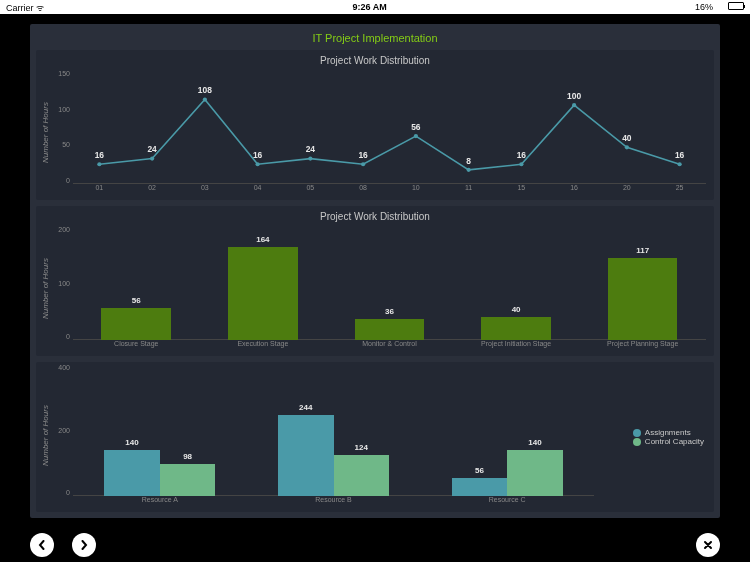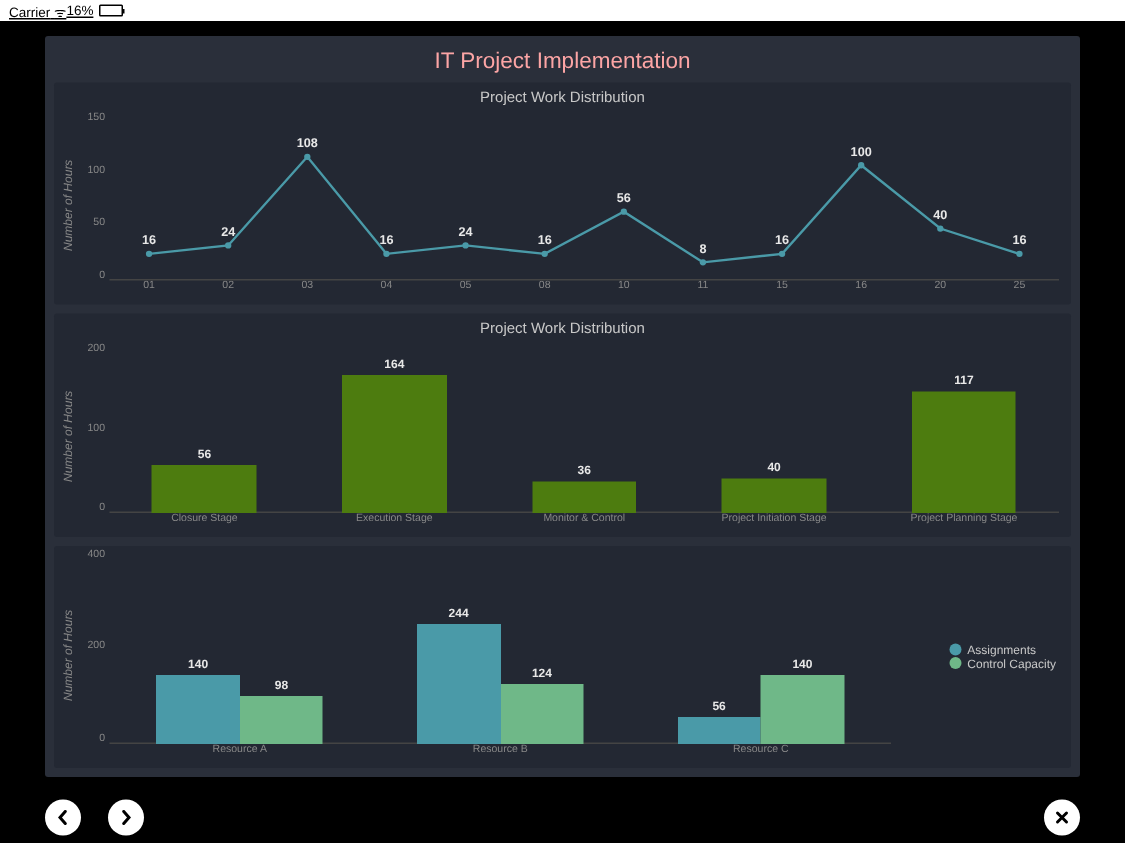--- a/index.html
+++ b/index.html
@@ -1,26 +1,26 @@
 <!DOCTYPE html>
 <html><head>
 <meta charset="utf-8">
 <style>
   * { margin: 0; padding: 0; box-sizing: border-box; }
   html, body { width: 750px; height: 562px; background: #000; font-family: -apple-system, Helvetica, Arial, sans-serif; overflow: hidden; }
-  .status-bar { height: 14px; background: #fff; color: #000; font-size: 9px; display: flex; align-items: center; padding: 0 6px; text-decoration: underline; }
+  .status-bar { height: 14px; background: #fff; color: #000; font-size: 9px; display: flex; align-items: center; padding: 0 6px; }
   .status-left { flex: 0 0 auto; }
   .status-center { flex: 1; text-align: center; font-weight: 600; }
-  .status-right { flex: 0 0 auto; display: flex; align-items: center; gap: 4px; }
+  .status-right { flex: 0 0 auto; display: flex; align-items: flex-start; gap: 15px; }
   .battery-icon { width: 16px; height: 8px; border: 1px solid #000; border-radius: 1px; position: relative; }
   .battery-icon::after { content: ''; position: absolute; right: -2px; top: 2px; width: 1px; height: 3px; background: #000; }
   .battery-fill { height: 100%; width: 16%; background: #000; }
   .content-area { height: 514px; background: #000; padding: 10px 30px; }
   .dashboard { width: 100%; height: 100%; background: #2a2f3a; border-radius: 2px; display: flex; flex-direction: column; }
-  .dash-title { text-align: center; color: #fca5a5; font-size: 15px; font-weight: 400; padding: 8px 0 6px; }
+  .dash-title { text-align: center; color: #84cc16; font-size: 11px; font-weight: 400; padding: 8px 0 6px; }
   .panels { flex: 1; display: flex; flex-direction: column; gap: 6px; padding: 0 6px 6px; }
   .panel { background: #232833; border-radius: 2px; flex: 1; display: flex; flex-direction: column; position: relative; }
   .panel-title { text-align: center; color: #c8c8c8; font-size: 10px; padding: 5px 0 2px; }
   .chart-body { flex: 1; display: flex; padding: 2px 8px 4px 4px; }
   .y-axis-label { writing-mode: vertical-rl; transform: rotate(180deg); color: #888; font-style: italic; font-size: 8px; text-align: center; padding: 0 1px; }
   .y-ticks { display: flex; flex-direction: column; justify-content: space-between; color: #888; font-size: 7px; text-align: right; padding: 0 3px 12px 0; width: 22px; }
   .plot { flex: 1; position: relative; }
   .plot-grid { position: absolute; inset: 0 0 12px 0; border-bottom: 1px solid #444; }
   .xcats { position: absolute; bottom: 0; left: 0; right: 0; height: 12px; display: flex; }
   .xcat { flex: 1; text-align: center; color: #888; font-size: 7px; white-space: nowrap; overflow: hidden; }
@@ -50,20 +50,21 @@
   .bottom-bar { height: 34px; background: #000; display: flex; align-items: center; padding: 0 30px; }
   .nav-btn { width: 24px; height: 24px; border-radius: 50%; background: #fff; color: #000; display: flex; align-items: center; justify-content: center; font-size: 14px; font-weight: bold; margin-right: 18px; cursor: pointer; }
   .nav-spacer { flex: 1; }
   .close-btn { width: 24px; height: 24px; border-radius: 50%; background: #fff; color: #000; display: flex; align-items: center; justify-content: center; font-size: 14px; font-weight: bold; cursor: pointer; }
 </style>
 </head>
 <body>
 
 <div class="status-bar">
   <div class="status-left"><span>Carrier</span> <span>ᯤ</span></div>
+  <div class="status-center">9:26 AM</div>
   <div class="status-right">
     <span>16%</span>
     <span class="battery-icon"><span class="battery-fill"></span></span>
   </div>
 </div>
 
 <div class="content-area">
   <div class="dashboard">
     <div class="dash-title">IT Project Implementation</div>
     <div class="panels">

